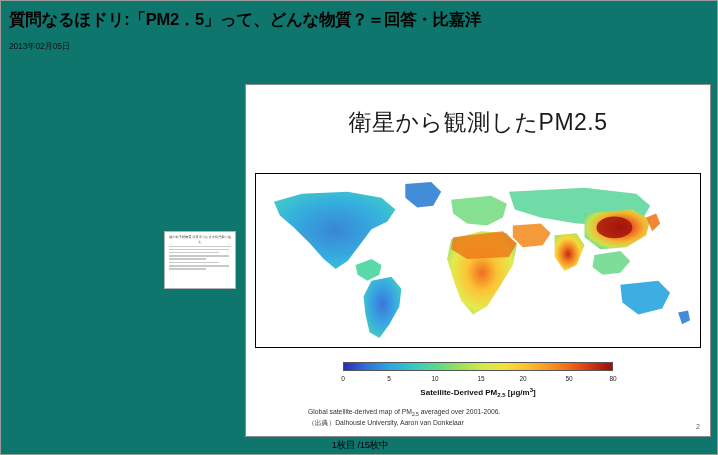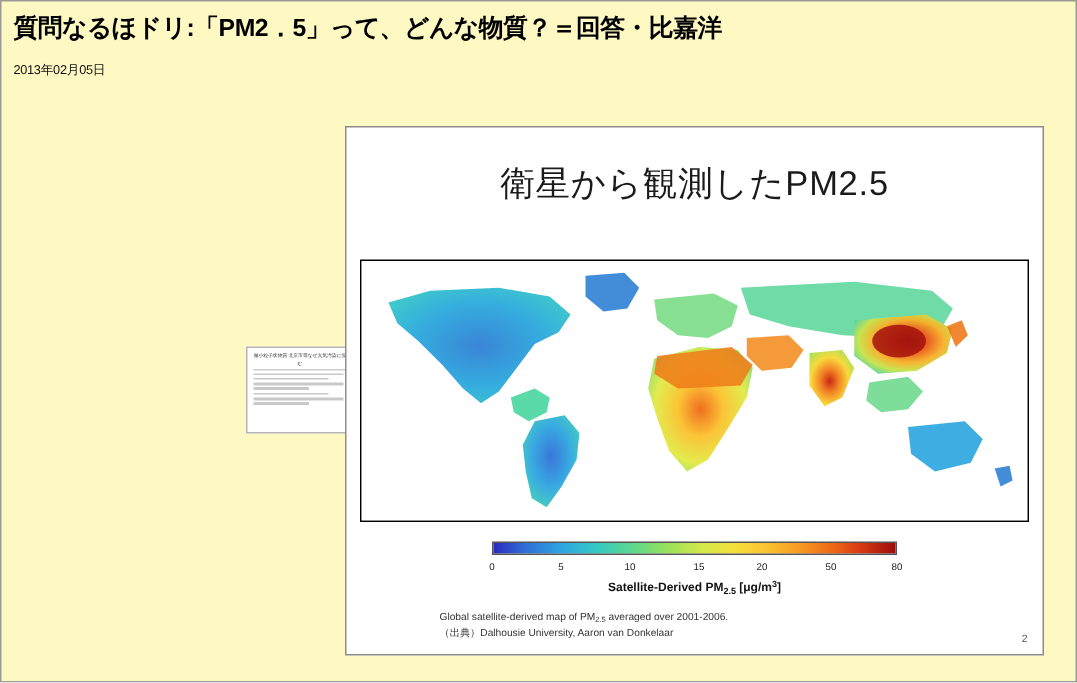--- a/index.html
+++ b/index.html
@@ -15,21 +15,21 @@
     overflow: hidden;
     position: relative;
   }
   #page {
     position: absolute;
     left: 0; top: 0;
     width: 718px;
     height: 455px;
     border: 1px solid #9a9a9a;
     box-sizing: border-box;
-    background: #fef9c3;
+    background: #0f766e;
   }
   #header {
     position: absolute;
     left: 8px;
     top: 8px;
     width: 700px;
   }
   #article-title {
     font-size: 16.5px;
     font-weight: bold;
@@ -70,21 +70,21 @@
     background: #c9c9c9;
     margin: 1.7px 0;
   }
   #prev-slide-thumb .thumb-line.short { width: 60%; }
   #prev-slide-thumb .thumb-line.mid { width: 80%; }
   #prev-slide-thumb .thumb-line.full { width: 96%; }
 
   
   #slide {
     position: absolute;
-    left: 229px;
+    left: 244px;
     top: 83px;
     width: 466px;
     height: 353px;
     background: #ffffff;
     border: 1px solid #8c8c8c;
     box-sizing: border-box;
   }
   #slide-title {
     position: absolute;
     left: 0;
@@ -300,14 +300,15 @@
     </div>
 
     <div id="caption">
       <div><span>Global satellite-derived map of PM</span><span class="sub">2.5</span><span> averaged over 2001-2006.</span></div>
       <div>（出典）Dalhousie University, Aaron van Donkelaar</div>
     </div>
 
     <div id="slide-number">2</div>
   </div>
 
+  <div id="page-counter">1枚目 /15枚中</div>
 
 </div>
 
 </body></html>

